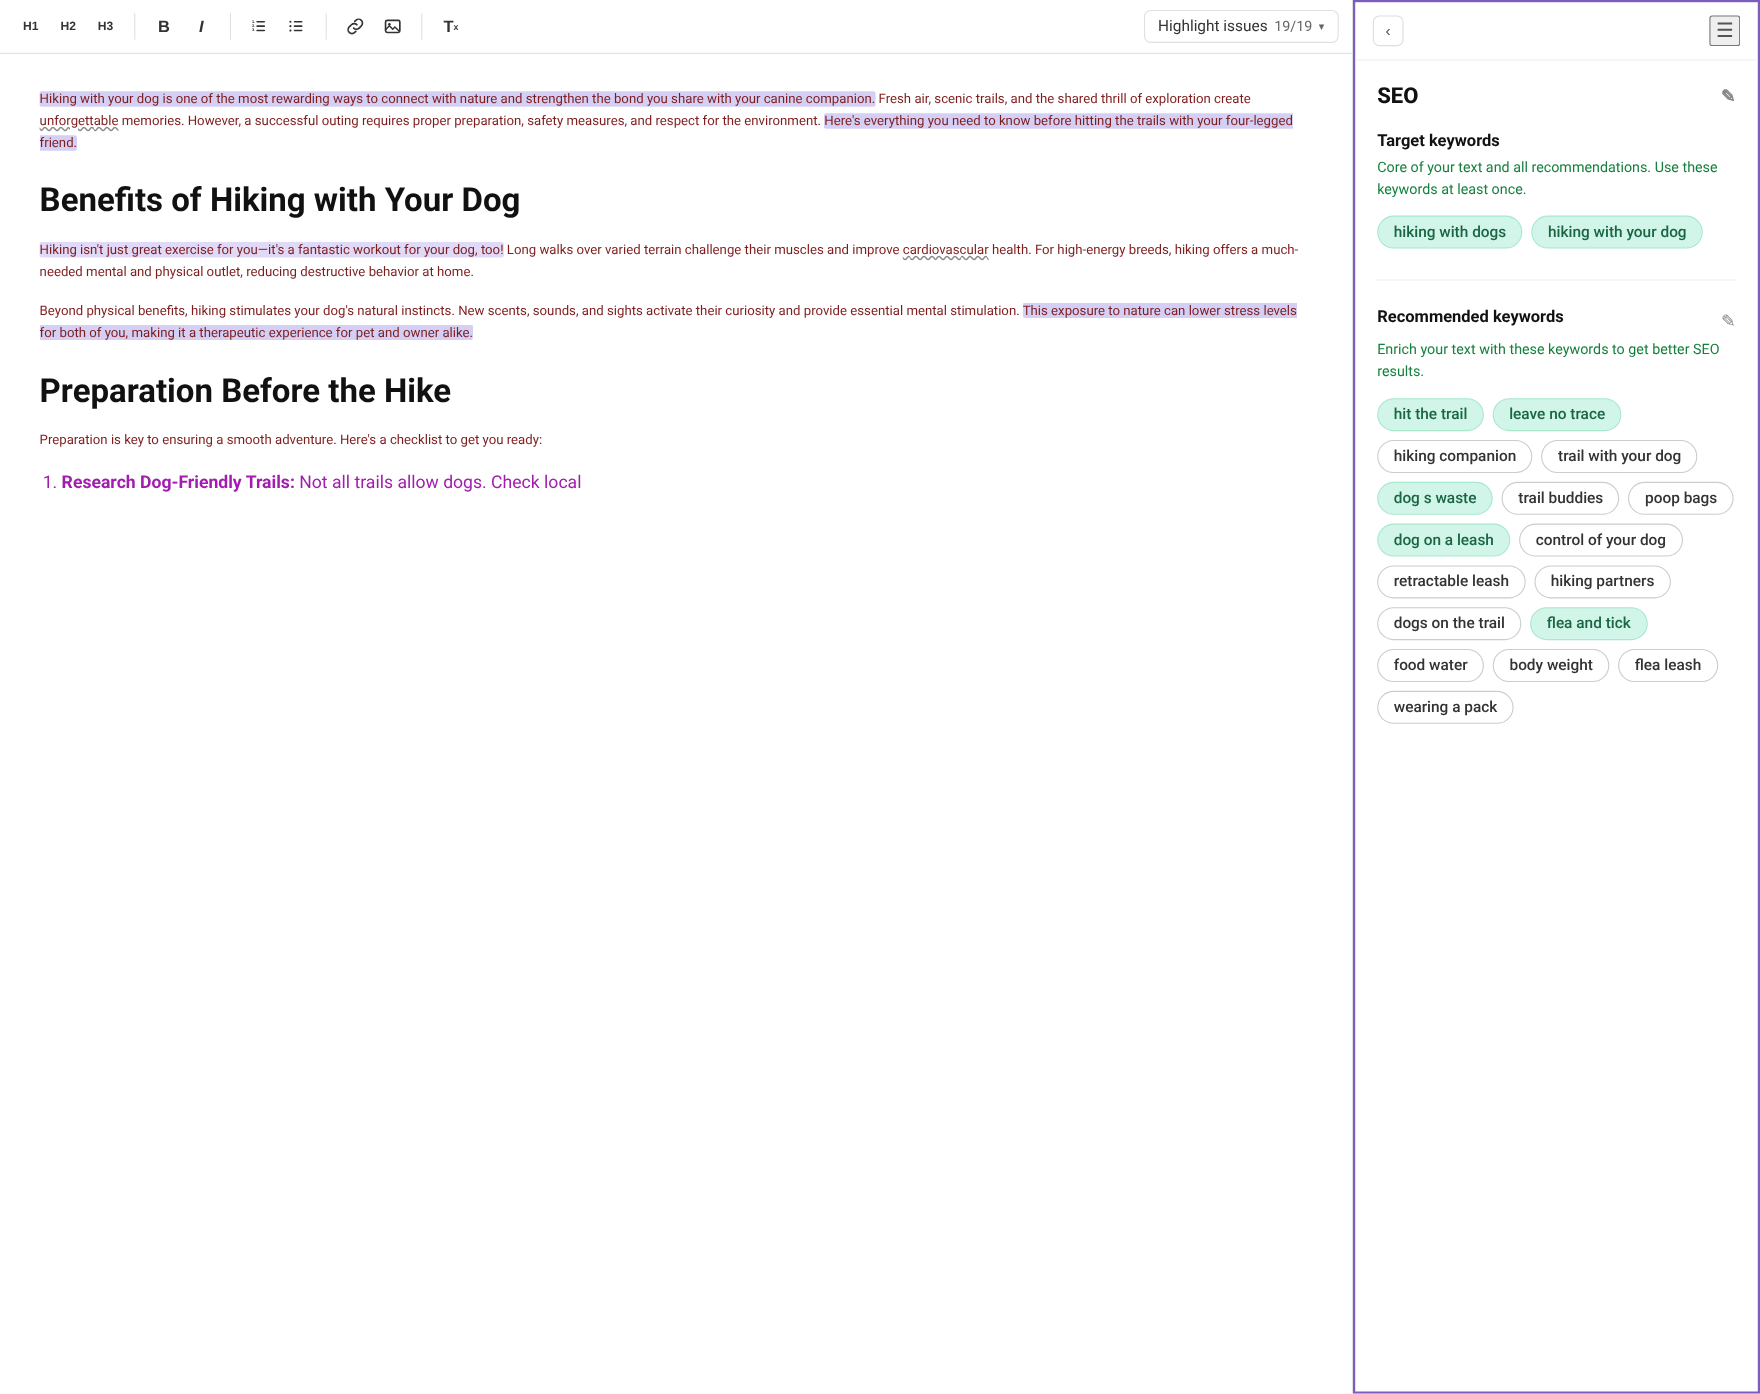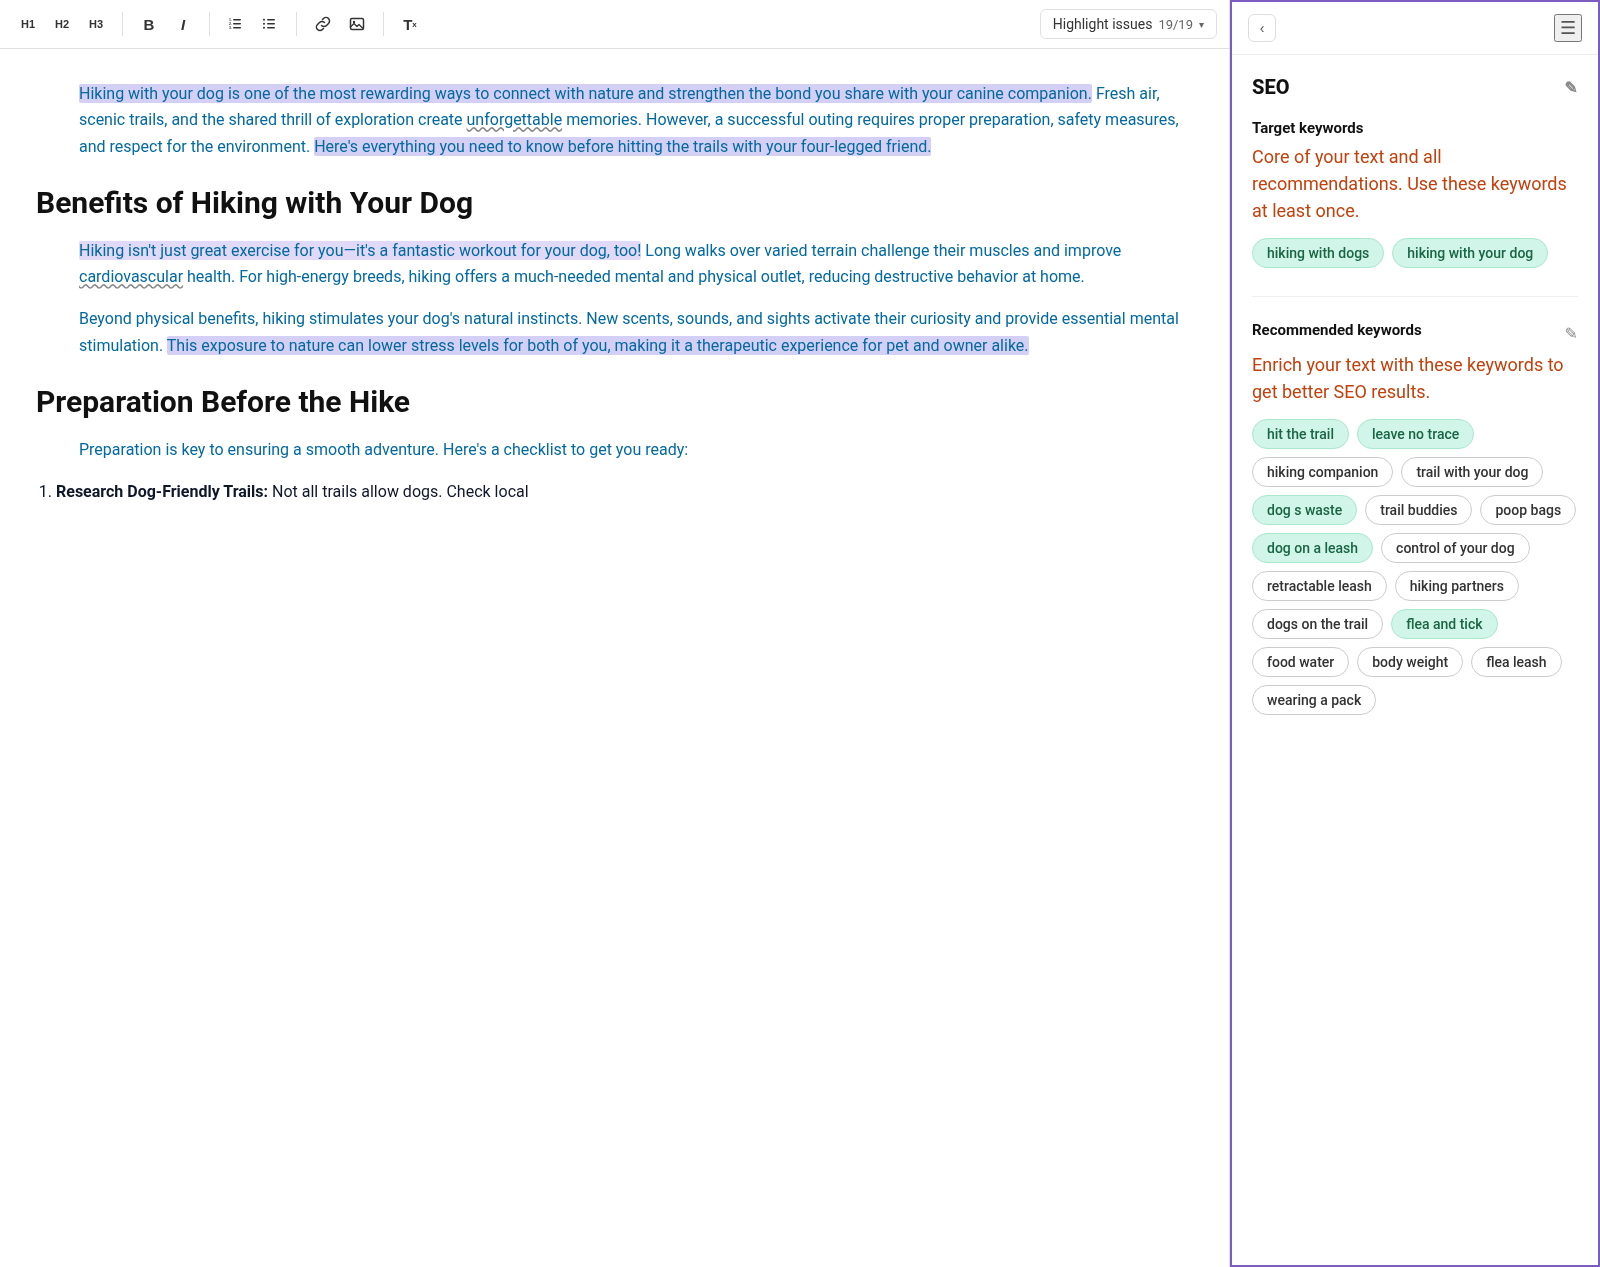--- a/index.html
+++ b/index.html
@@ -101,46 +101,45 @@
 
     .doc-h2 {
       font-size: 30px;
       font-weight: 700;
       color: #111;
       margin-bottom: 16px;
       line-height: 1.25;
     }
 
     .doc-p {
-      font-size: 16px;
+      font-size: 12px;
       line-height: 1.65;
-      color: #0369a1;
+      color: #7f1d1d;
       margin-bottom: 16px;
-      margin-left: 43px;
     }
 
     .highlight-blue {
       background: #d4d0f5;
       border-radius: 2px;
     }
     .highlight-purple {
       background: #e0d9f7;
       border-radius: 2px;
     }
     .underline-wavy {
       text-decoration: underline wavy #888;
     }
 
     .doc-ol {
       padding-left: 20px;
     }
     .doc-ol li {
       font-size: 16px;
       line-height: 1.65;
-      color: #0f172a;
+      color: #a21caf;
       margin-bottom: 4px;
     }
 
     
     .seo-sidebar {
       width: 370px;
       background: #fff;
       border: 2.5px solid #7c5cbf;
       display: flex;
       flex-direction: column;
@@ -206,22 +205,22 @@
     }
 
     .keywords-section-title {
       font-size: 15px;
       font-weight: 700;
       color: #111;
       margin-bottom: 6px;
     }
 
     .keywords-section-desc {
-      font-size: 18px;
-      color: #c2410c;
+      font-size: 13px;
+      color: #15803d;
       margin-bottom: 14px;
       line-height: 1.5;
     }
 
     .keywords-list {
       display: flex;
       flex-wrap: wrap;
       gap: 8px;
     }
 

